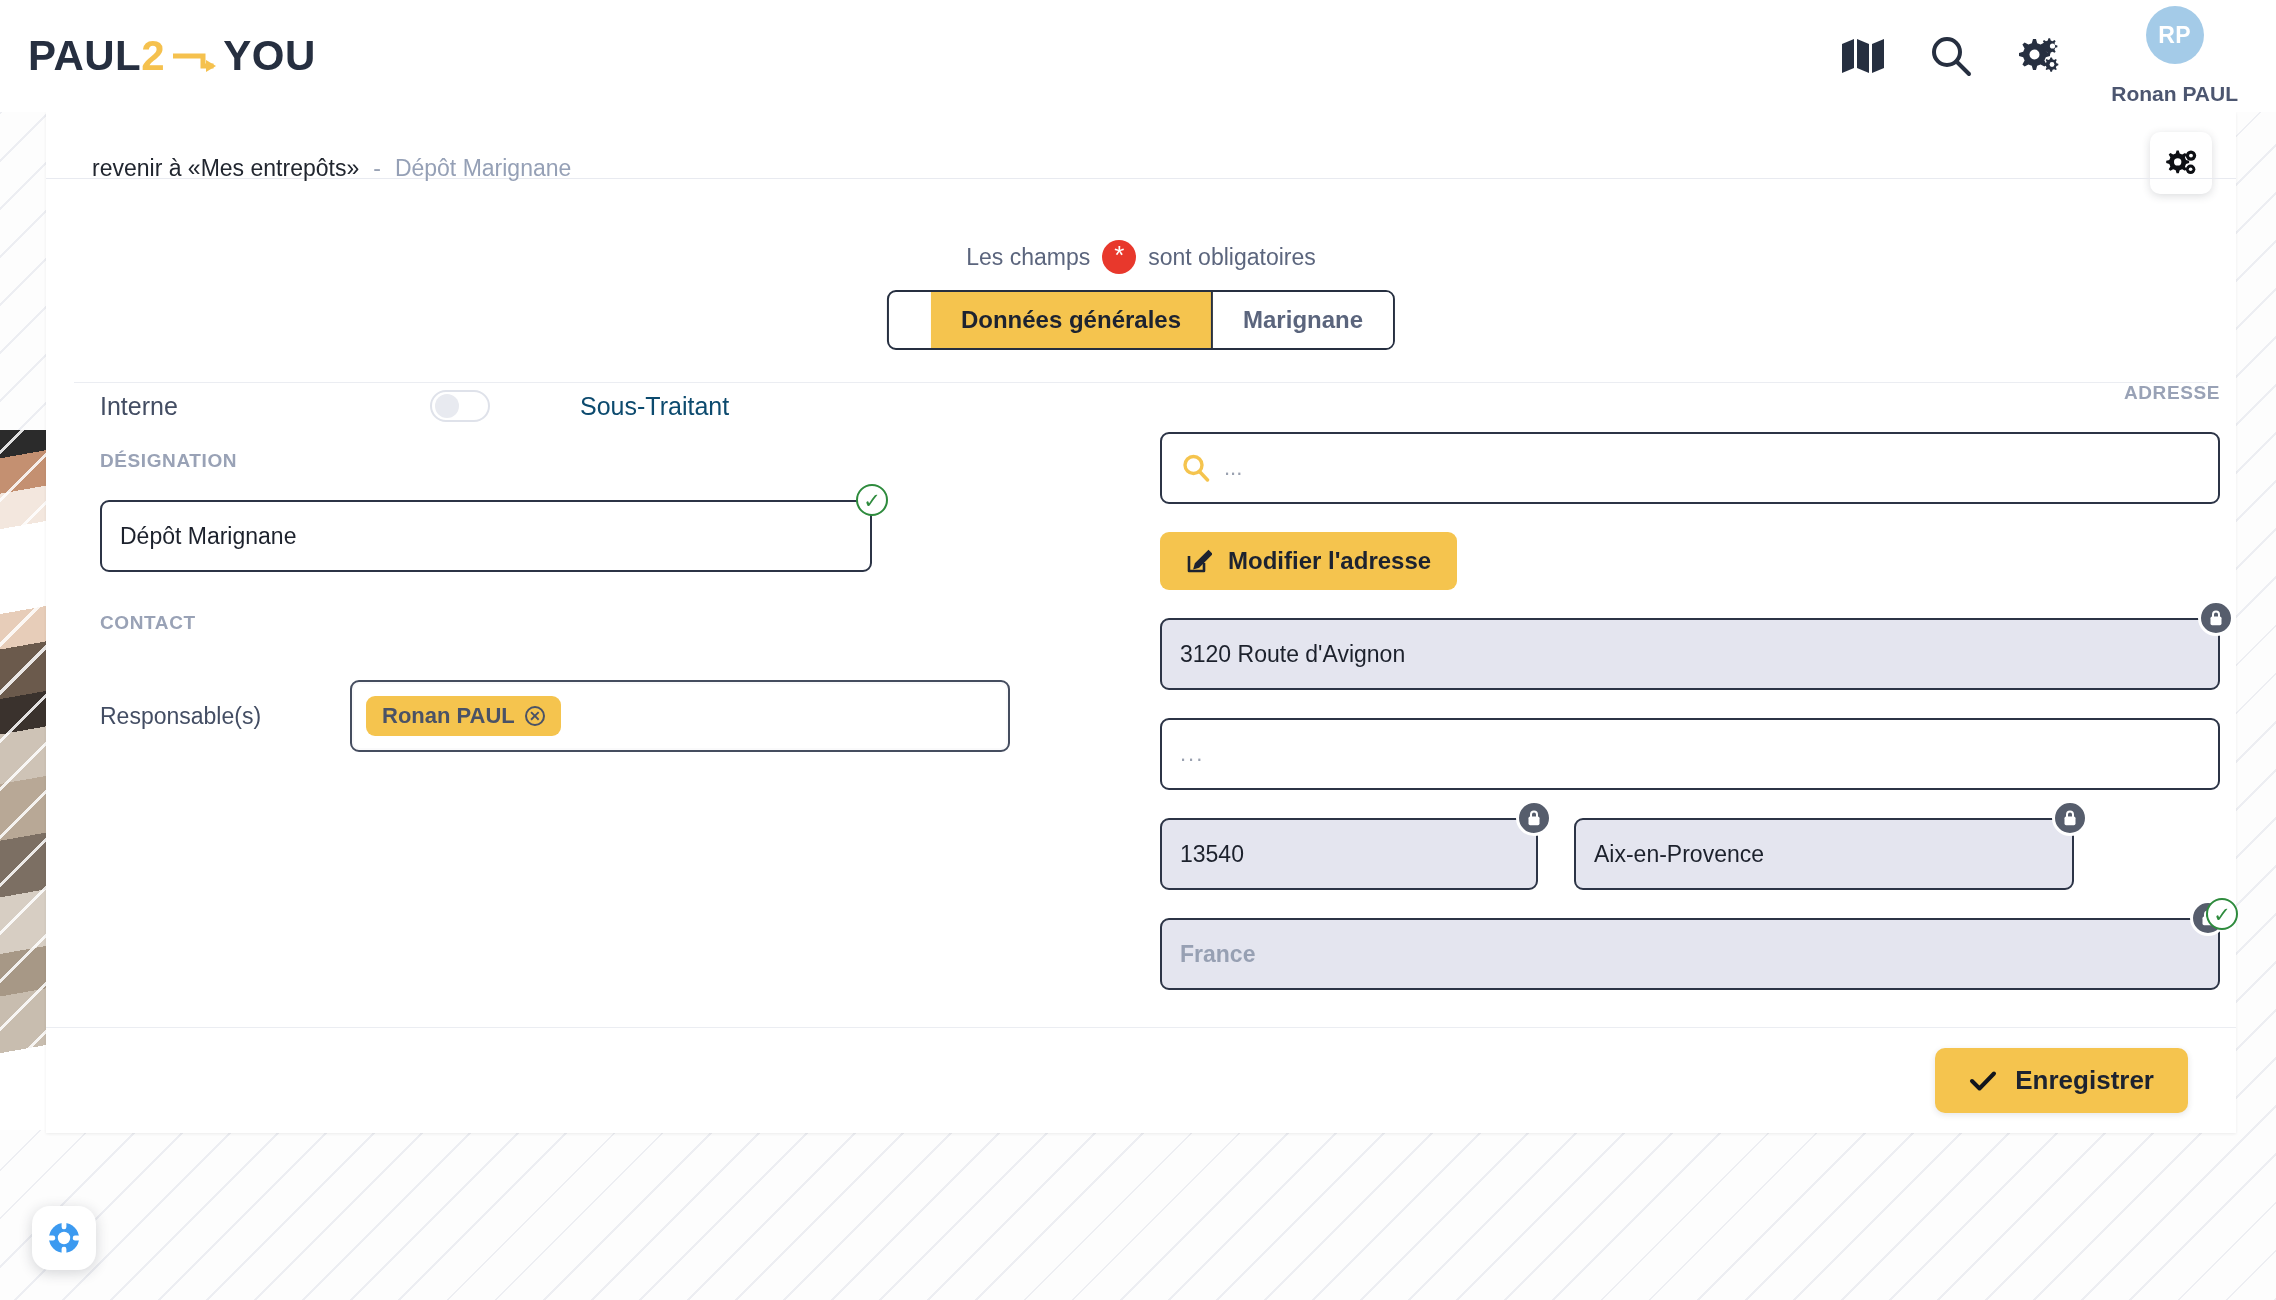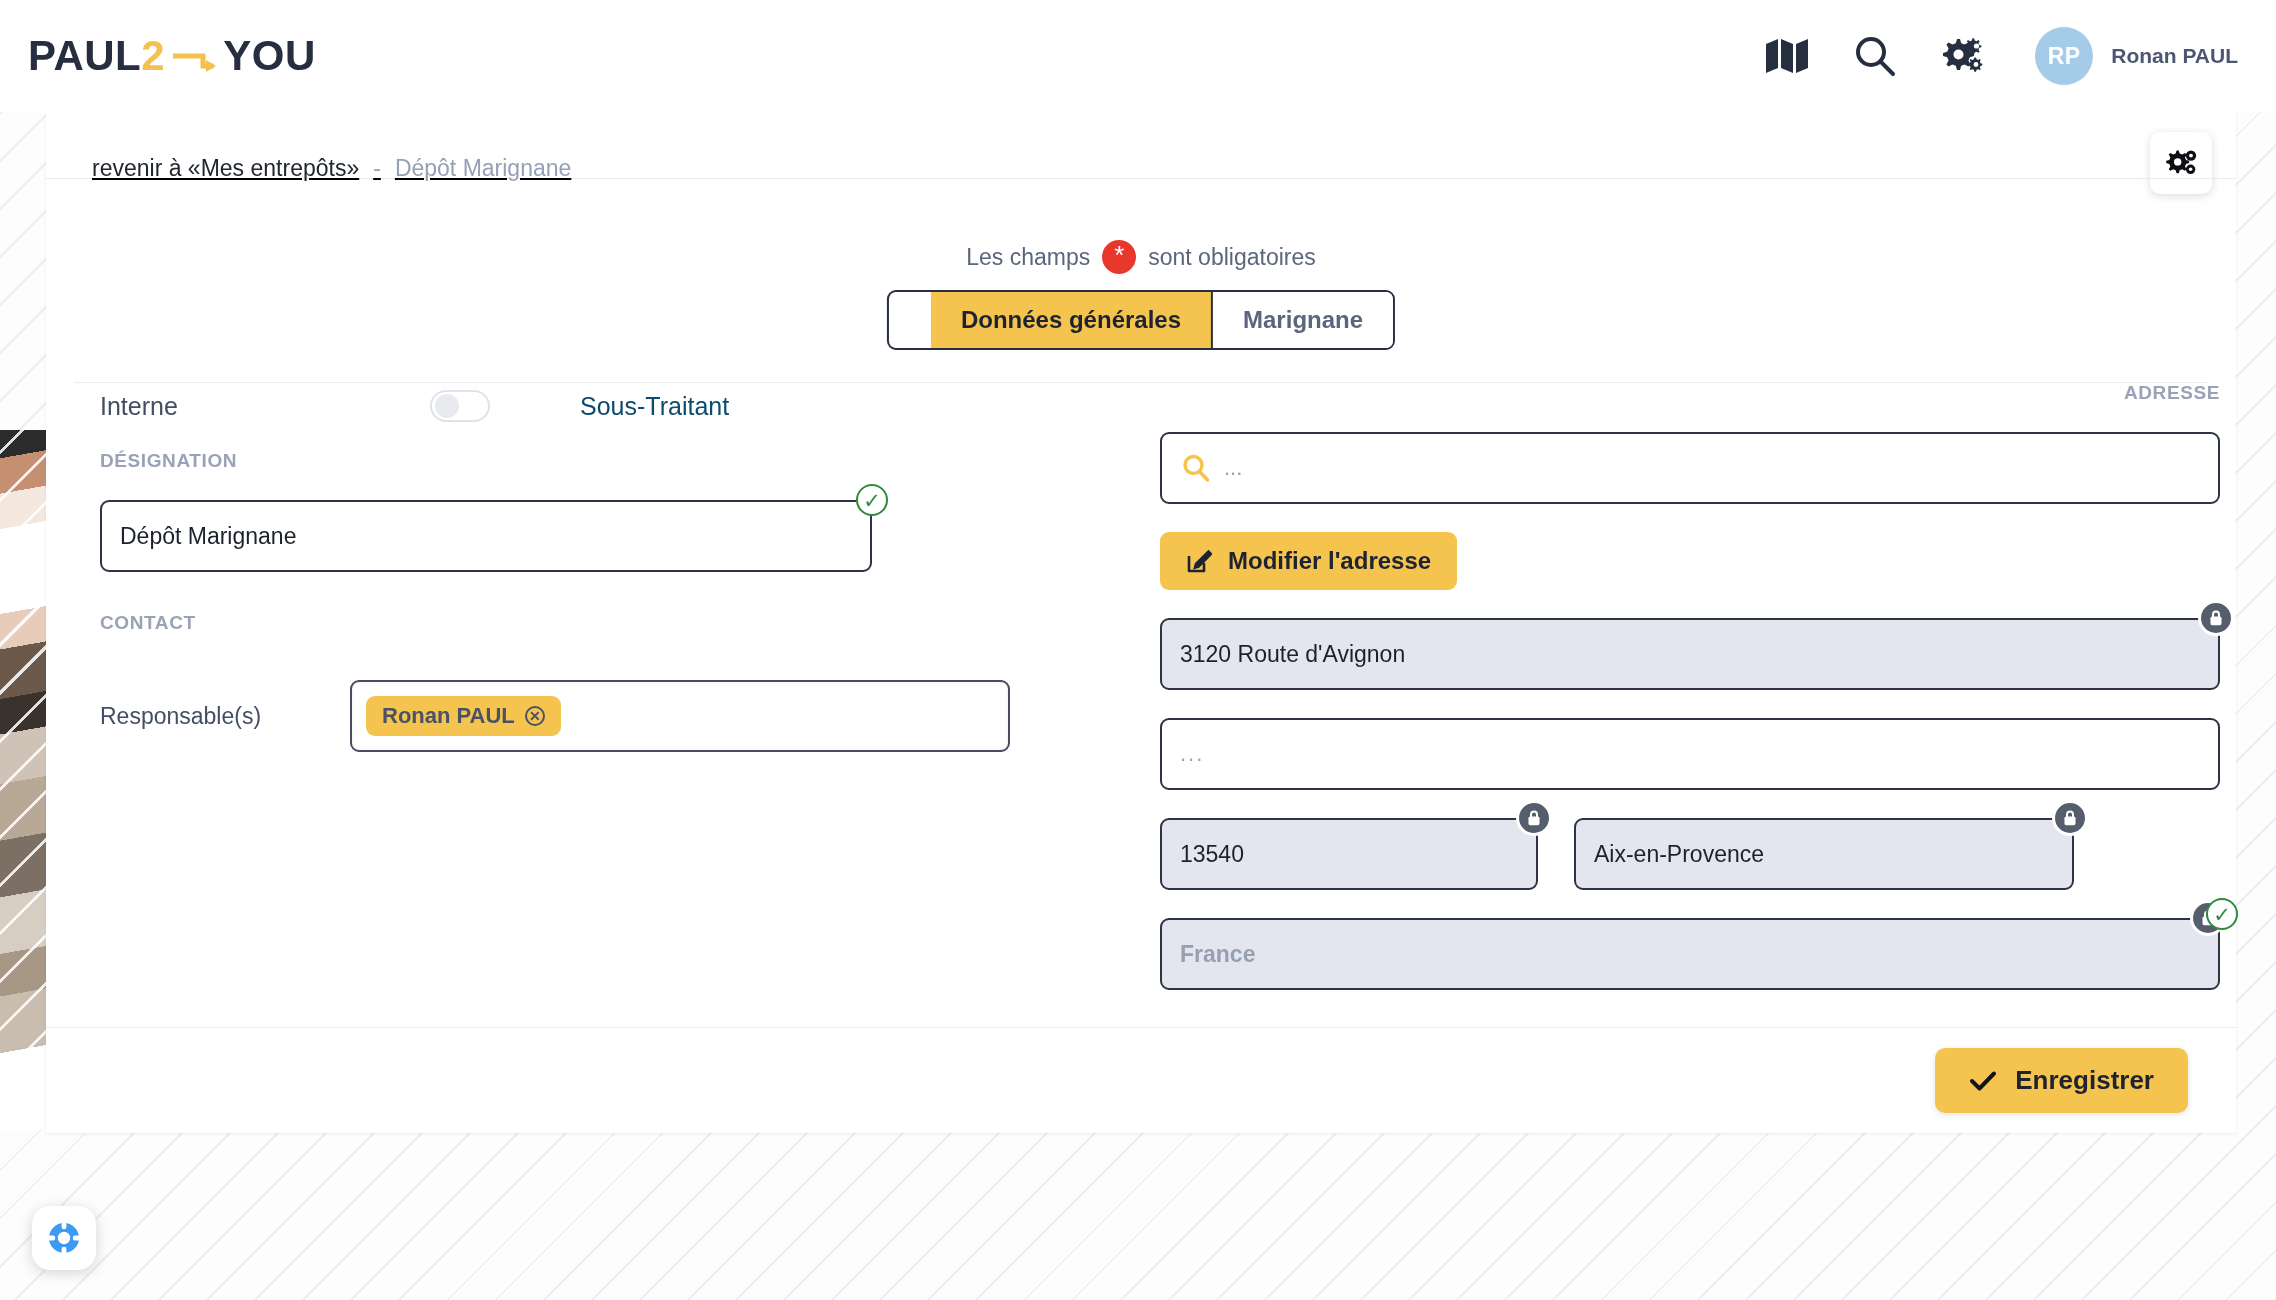--- a/index.html
+++ b/index.html
@@ -75,21 +75,21 @@
   .logo-arrow { display:inline-block; vertical-align: -2px; margin: 0 2px 0 -4px; }
 
   .topbar-spacer { flex: 1; }
   .topbar-actions { display: flex; align-items: center; gap: 40px; }
   .icon-btn {
     display: flex; align-items: center; justify-content: center;
     width: 48px; height: 48px;
     color: #262f40;
     cursor: pointer;
   }
-  .user-chip { display: flex; align-items: center; gap: 18px; cursor: pointer; margin-left: 8px;}
+  .user-chip { display: flex; align-items: center; gap: 18px; cursor: pointer; margin-left: 8px; flex-direction: column;}
   .avatar {
     width: 58px; height: 58px; border-radius: 50%;
     background: #a4cbe8;
     color: #ffffff;
     font-size: 23px; font-weight: 700;
     display: flex; align-items: center; justify-content: center;
     letter-spacing: .5px;
   }
   .user-name {
     font-size: 21px; font-weight: 700; color: #4c5670;
@@ -109,21 +109,20 @@
     width: 62px; height: 62px; border-radius: 10px;
     background: #ffffff;
     box-shadow: 0 2px 9px rgba(40,45,60,.17);
     display: flex; align-items: center; justify-content: center;
     cursor: pointer;
   }
   .breadcrumb {
     position: absolute; left: 46px; top: 155px;
     display: flex; align-items: flex-end; gap: 14px;
     font-size: 23px;
-    text-decoration: underline;
   }
   .crumb-link { color: #21262f; font-weight: 500; cursor: pointer; }
   .crumb-sep  { color: #9aa3b5; }
   .crumb-cur  { color: #95a0b6; }
 
   .divider {
     position: absolute; left: 0; right: 0; top: 66px;
     height: 1px; background: #e8eaf0;
   }
   .divider2 {

